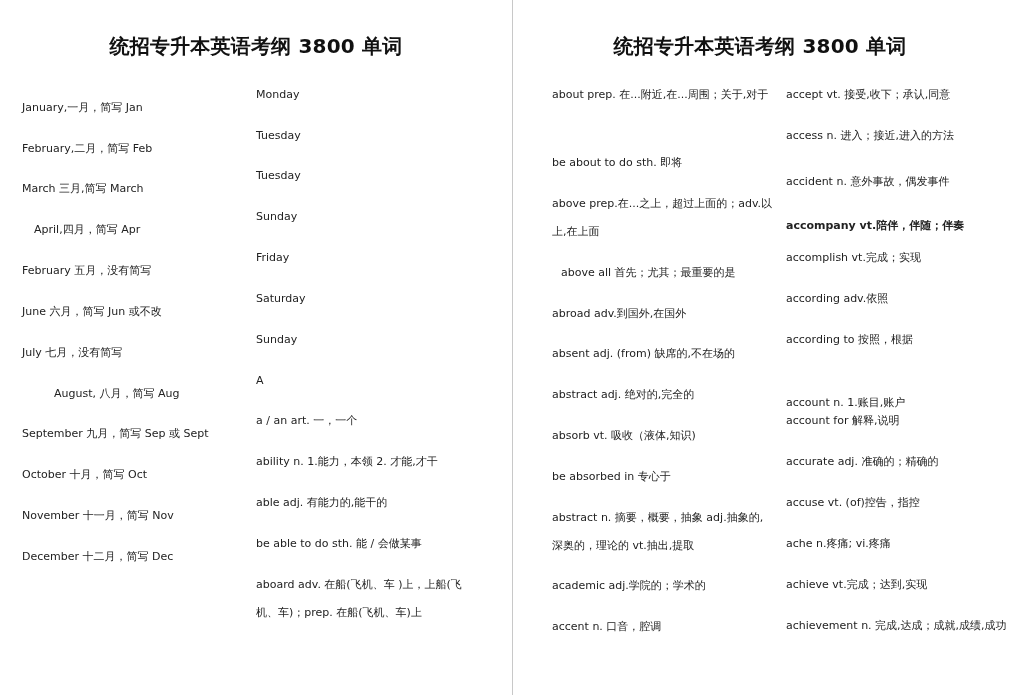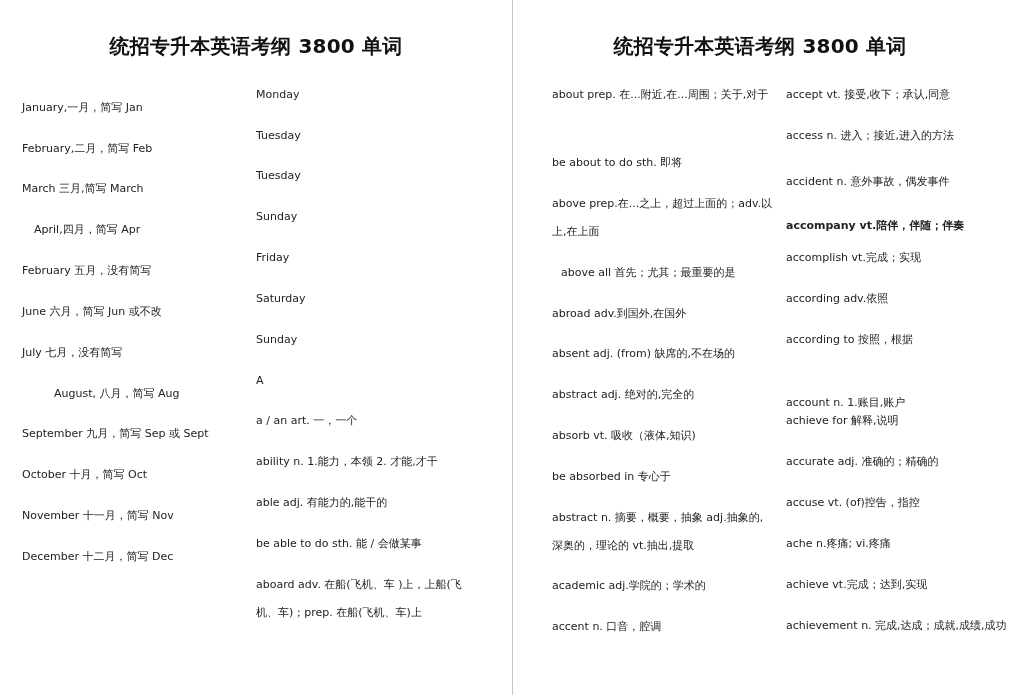--- a/index.html
+++ b/index.html
@@ -91,20 +91,20 @@
 
   <div class="col" style="left:272px;">
     <div class="entry" style="top:81px;">accept vt.  接受,收下；承认,同意</div>
     <div class="entry" style="top:122px;">access n.  进入；接近,进入的方法</div>
     <div class="entry" style="top:168px;">accident n.  意外事故，偶发事件</div>
     <div class="entry" style="top:212px;font-weight:bold;">accompany vt.陪伴，伴随；伴奏</div>
     <div class="entry" style="top:244px;">accomplish vt.完成；实现</div>
     <div class="entry" style="top:285px;">according adv.依照</div>
     <div class="entry" style="top:326px;">according to  按照，根据</div>
     <div class="entry" style="top:389px;">account n. 1.账目,账户</div>
-    <div class="entry" style="top:407px;">achieve for 解释,说明</div>
+    <div class="entry" style="top:407px;">account for 解释,说明</div>
     <div class="entry" style="top:448px;">accurate adj.  准确的；精确的</div>
     <div class="entry" style="top:489px;">accuse vt. (of)控告，指控</div>
     <div class="entry" style="top:530px;">ache n.疼痛; vi.疼痛</div>
     <div class="entry" style="top:571px;">achieve vt.完成；达到,实现</div>
     <div class="entry wrap" style="top:612px;">achievement n.  完成,达成；成就,成绩,成功</div>
   </div>
 </div>
 
 </body></html>

